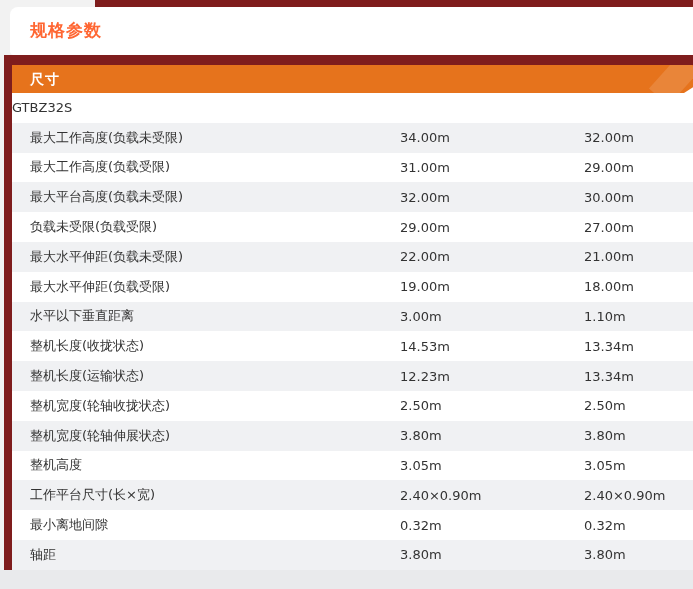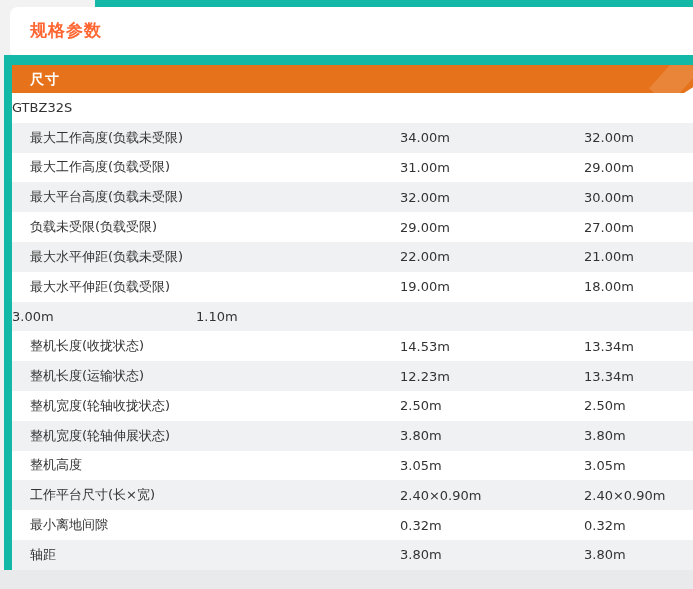--- a/index.html
+++ b/index.html
@@ -6,21 +6,21 @@
     margin: 0;
     padding: 0;
     background: #ffffff;
     font-family: "DejaVu Sans", "Liberation Sans", sans-serif;
   }
   .page {
     position: relative;
     width: 693px;
     height: 589px;
     overflow: hidden;
-    background: #14b8a6;
+    background: #7f1d1d;
   }
   
   .corner-bg {
     position: absolute;
     left: 0; top: 0;
     width: 95px; height: 55px;
     background: #f2f2f2;
     z-index: 0;
   }
   
@@ -165,20 +165,21 @@
     <div class="cell v2">21.00m</div>
   </div>
 
   <div class="spec-row">
     <div class="cell label">最大水平伸距(负载受限)</div>
     <div class="cell v1">19.00m</div>
     <div class="cell v2">18.00m</div>
   </div>
 
   <div class="spec-row alt">
+    <div class="cell label">水平以下垂直距离</div>
     <div class="cell v1">3.00m</div>
     <div class="cell v2">1.10m</div>
   </div>
 
   <div class="spec-row">
     <div class="cell label">整机长度(收拢状态)</div>
     <div class="cell v1">14.53m</div>
     <div class="cell v2">13.34m</div>
   </div>
 

